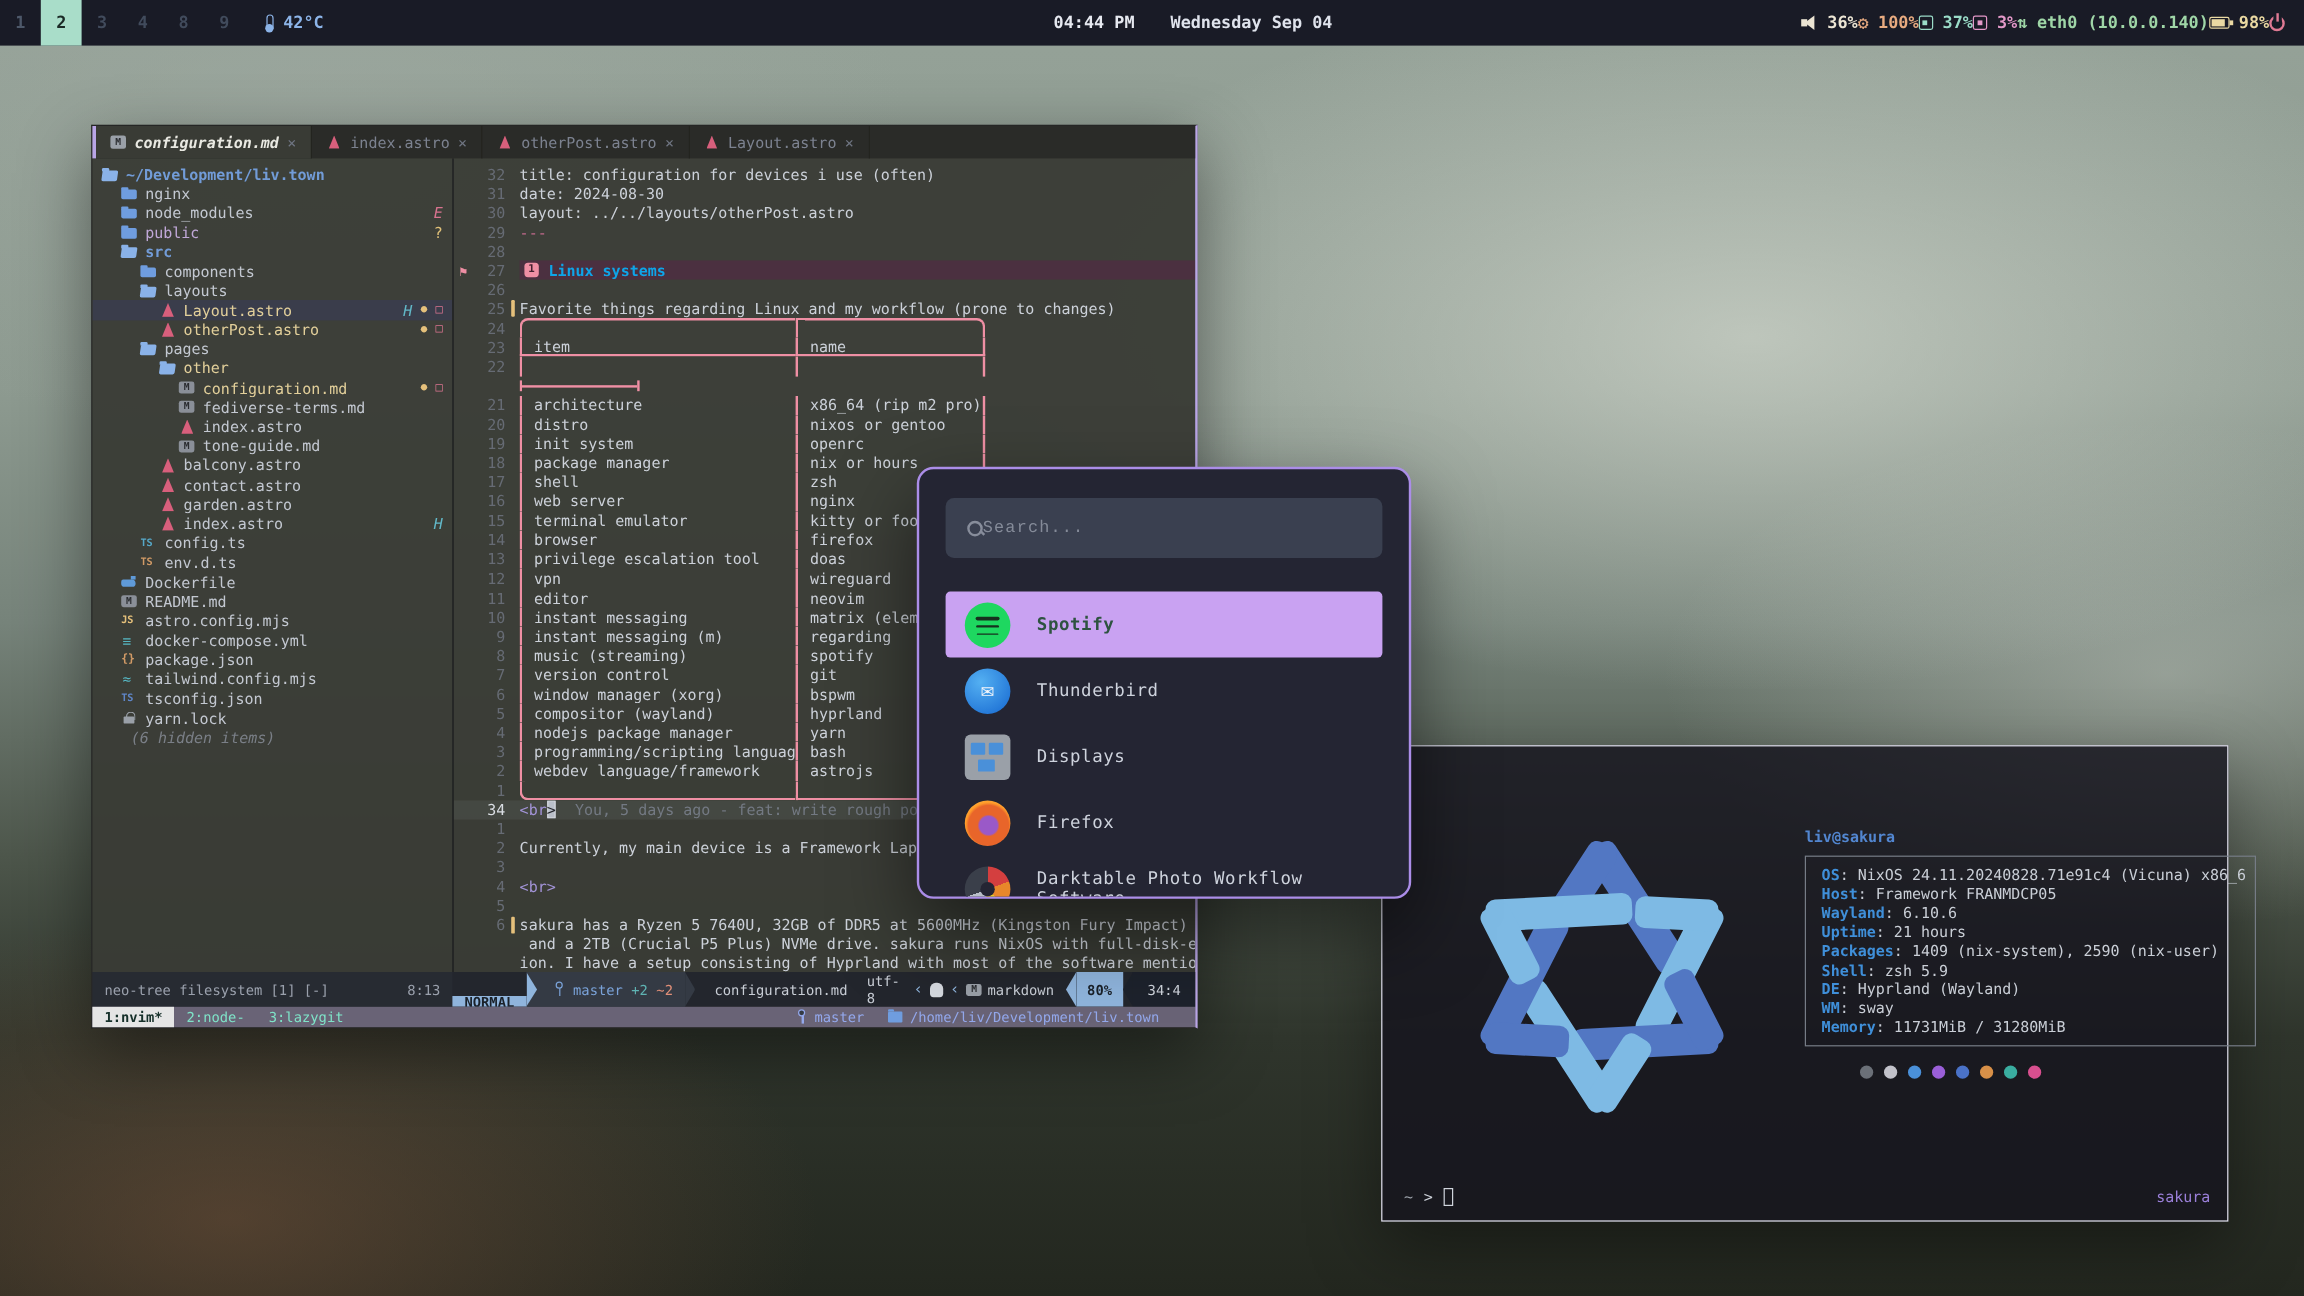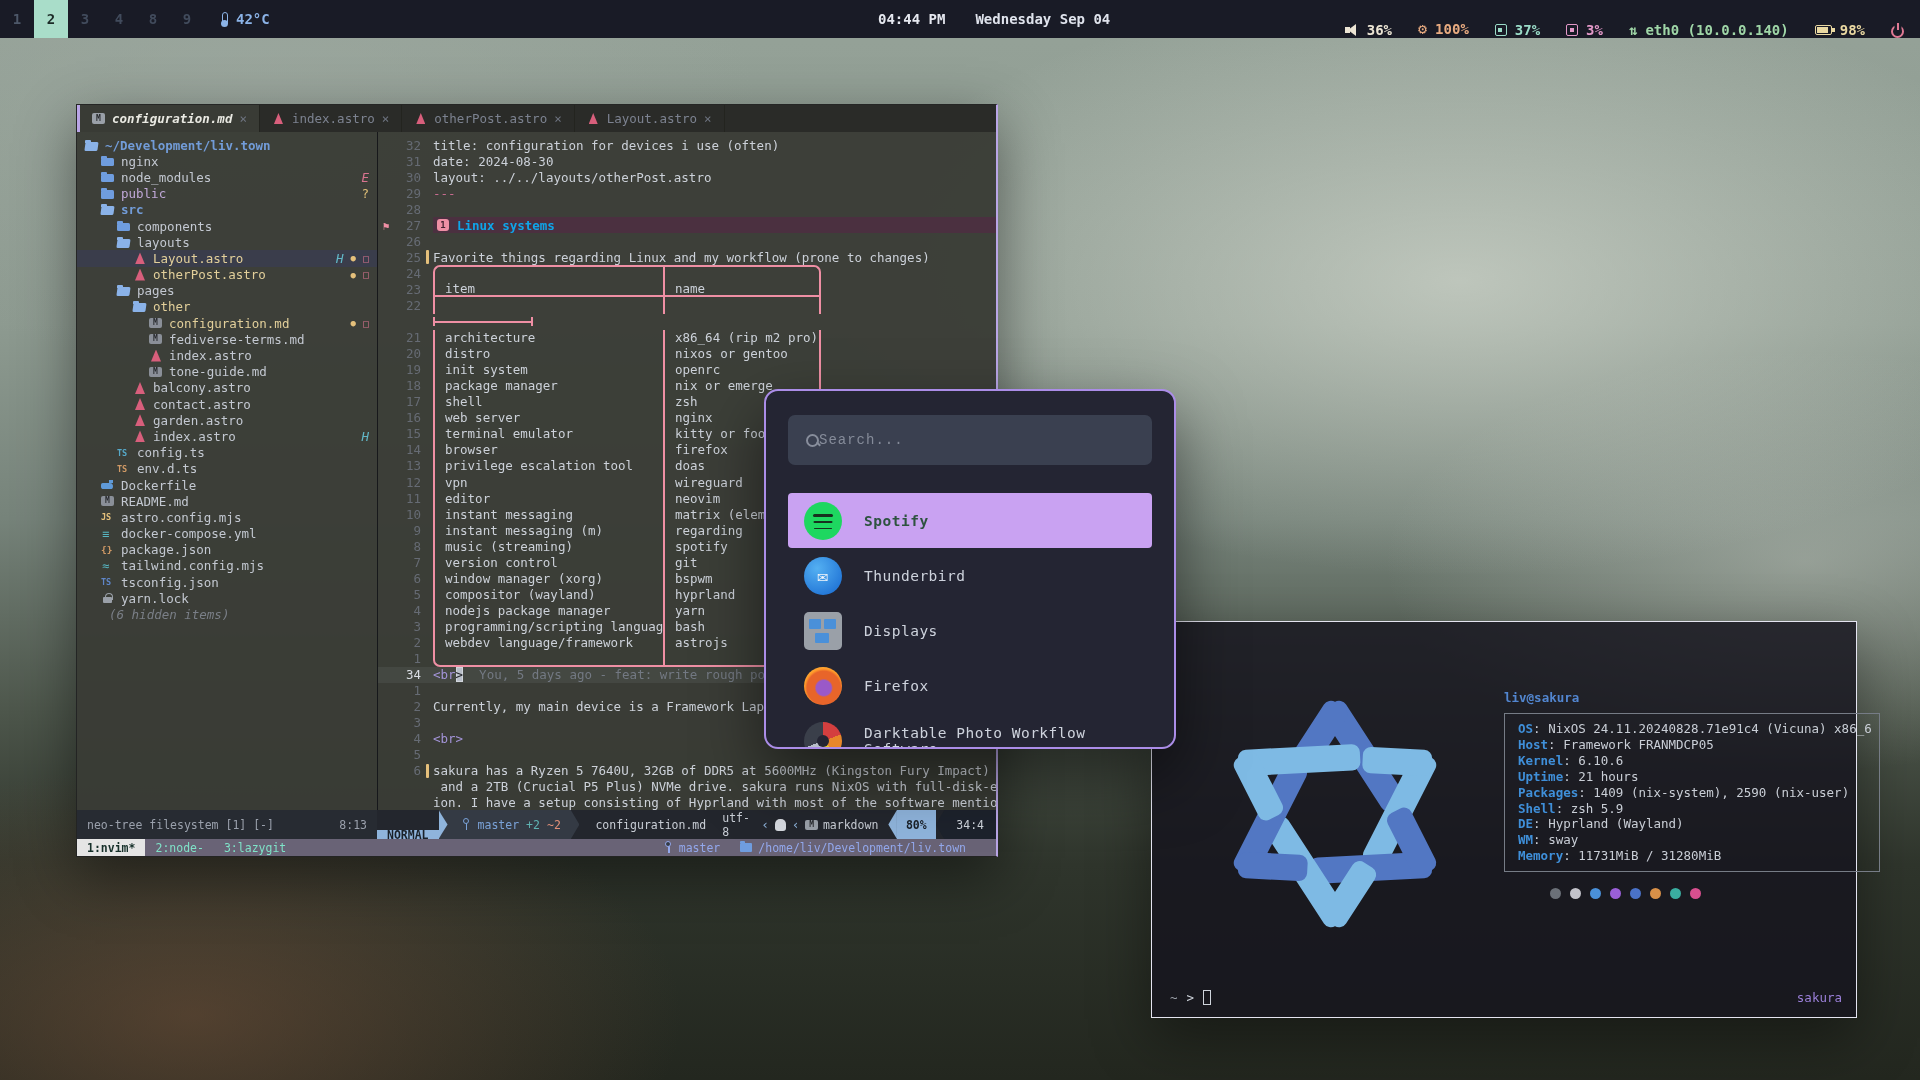--- a/index.html
+++ b/index.html
@@ -28,21 +28,21 @@
   .module { display:flex; align-items:center; gap:8px; }
   .temp { margin-left:16px; color:#8cb4e8; font-weight:bold; }
   .ic-thermo { width:8px; height:15px; position:relative; }
   .ic-thermo::before { content:''; position:absolute; left:2px; top:0; width:4px; height:10px;
     border:1.5px solid #8cb4e8; border-radius:3px 3px 0 0; }
   .ic-thermo::after { content:''; position:absolute; left:0.5px; bottom:0; width:7px; height:7px;
     border-radius:50%; background:#8cb4e8; }
   .tb-center { position:absolute; left:878px; top:0; height:38px; display:flex; align-items:center; gap:30px; }
   .tb-time { color:#e6e9f0; font-weight:bold; }
   .tb-date { color:#dfe3ec; font-weight:bold; }
-  .tb-right { margin-left:auto; display:flex; align-items:flex-end; gap:26px; padding-right:16px; height:100%; }
+  .tb-right { margin-left:auto; display:flex; align-items:center; padding-right:16px; height:100%; }
   .m-vol { color:#ece5d4; font-weight:bold; }
   .m-bri { color:#e8ab80; font-weight:bold; }
   .m-cpu { color:#9adcc8; font-weight:bold; }
   .m-mem { color:#e398c8; font-weight:bold; }
   .m-net { color:#9fd6a7; font-weight:bold; }
   .m-bat { color:#ead9a2; font-weight:bold; }
   .ic-vol { width:14px; height:12px; position:relative; }
   .ic-vol::before { content:''; position:absolute; left:0; top:3px; width:5px; height:6px; background:#ece5d4; }
   .ic-vol::after { content:''; position:absolute; left:3px; top:0; width:0; height:0;
     border-top:6px solid transparent; border-bottom:6px solid transparent; border-right:8px solid #ece5d4; }
@@ -865,21 +865,21 @@
           <span class="sign"></span>
           <span class="ln" data-bind=".n">18</span>
           <span class="gbar"></span>
           <span class="ct">
             
             
             
             
             
             <span class="tcell c1" data-bind=".item">package manager</span>
-            <span class="tcell c2" data-bind=".name">nix or emerge</span>
+            <span class="tcell c2" data-bind=".name">nix or hours</span>
           </span>
         </div>
 
         <div class="crow r-tr">
           <span class="sign"></span>
           <span class="ln" data-bind=".n">17</span>
           <span class="gbar"></span>
           <span class="ct">
             
             
@@ -1375,21 +1375,21 @@
 
         <div class="fline">
           <span class="flabel" data-bind=".label">OS</span><span class="fvalue" data-bind="fetch.colon">: </span><span class="fvalue" data-bind=".value">NixOS 24.11.20240828.71e91c4 (Vicuna) x86_6</span>
         </div>
 
         <div class="fline">
           <span class="flabel" data-bind=".label">Host</span><span class="fvalue" data-bind="fetch.colon">: </span><span class="fvalue" data-bind=".value">Framework FRANMDCP05</span>
         </div>
 
         <div class="fline">
-          <span class="flabel" data-bind=".label">Kernel</span><span class="fvalue" data-bind="fetch.colon">: </span><span class="fvalue" data-bind=".value">6.10.6</span>
+          <span class="flabel" data-bind=".label">Wayland</span><span class="fvalue" data-bind="fetch.colon">: </span><span class="fvalue" data-bind=".value">6.10.6</span>
         </div>
 
         <div class="fline">
           <span class="flabel" data-bind=".label">Uptime</span><span class="fvalue" data-bind="fetch.colon">: </span><span class="fvalue" data-bind=".value">21 hours</span>
         </div>
 
         <div class="fline">
           <span class="flabel" data-bind=".label">Packages</span><span class="fvalue" data-bind="fetch.colon">: </span><span class="fvalue" data-bind=".value">1409 (nix-system), 2590 (nix-user)</span>
         </div>
 

